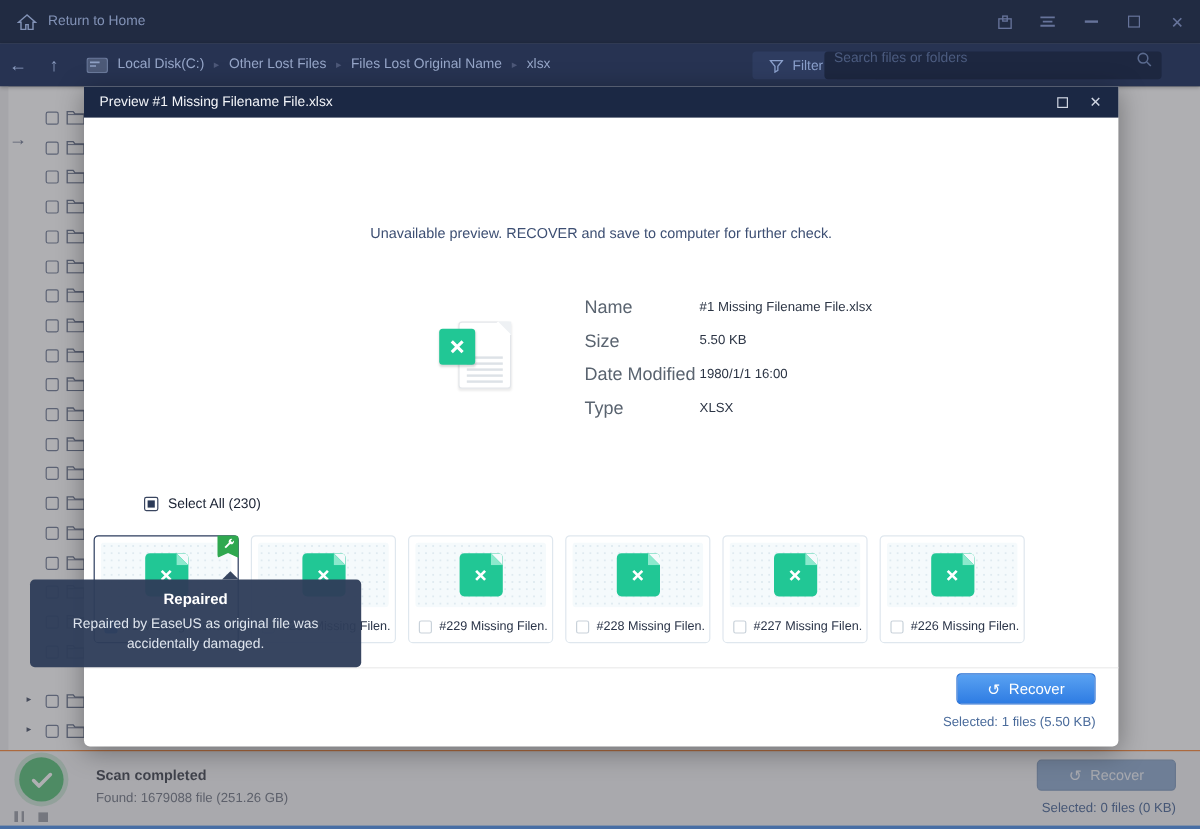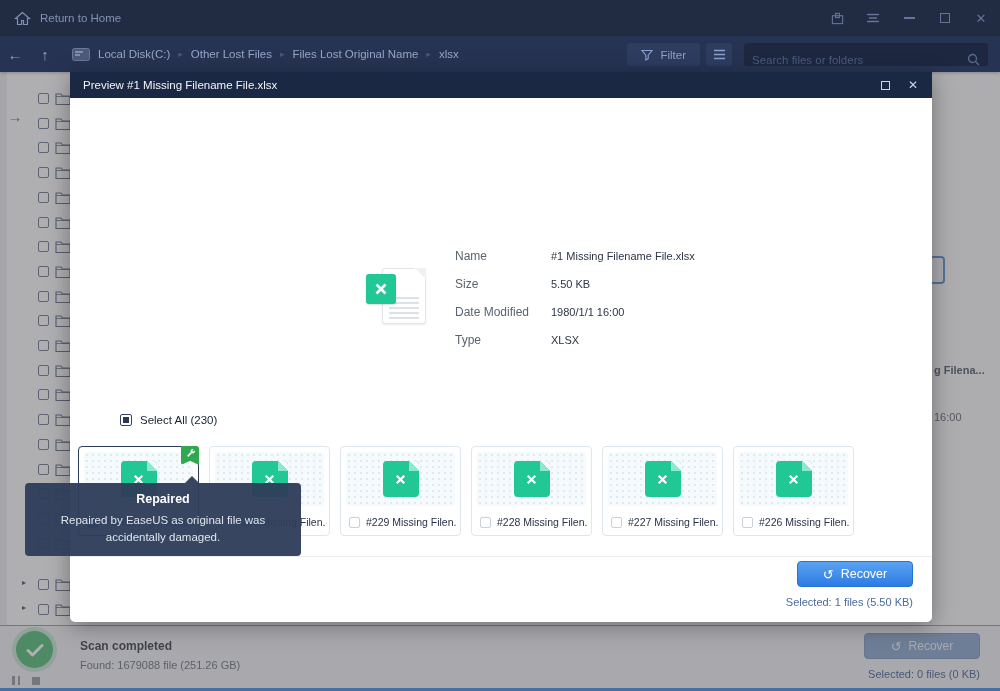--- a/index.html
+++ b/index.html
@@ -19,21 +19,21 @@
   
   .toolbar { position:absolute; top:36px; left:0; right:0; height:36px; background:#273352; display:flex; align-items:center; z-index:3; box-shadow:0 1px 3px rgba(0,0,0,.3); }
   .nav-arrow { color:#8fa0c4; font-size:15px; width:30px; text-align:center; cursor:pointer; }
   .nav-arrow.dim { color:#4d5878; }
   .crumb { display:flex; align-items:center; gap:8px; margin-left:12px; }
   .crumb-item { color:#96a6c8; font-size:11.5px; cursor:pointer; white-space:nowrap; }
   .crumb-sep { color:#4d5878; font-size:9px; }
   .filter-btn { position:absolute; right:300px; top:7px; height:23px; padding:0 14px; background:#2e3c60; border-radius:3px; display:flex; align-items:center; gap:7px; cursor:pointer; }
   .filter-label { color:#8ba0cc; font-size:11.5px; }
   .view-btn { position:absolute; right:268px; top:7px; width:26px; height:23px; background:#2e3c60; border-radius:3px; display:flex; align-items:center; justify-content:center; cursor:pointer; }
-  .search-box { position:absolute; right:12px; top:7px; width:244px; height:23px; background:#1d2740; border-radius:3px; display:flex; align-items:flex-end; padding:0 8px; }
+  .search-box { position:absolute; right:32px; top:7px; width:281px; height:23px; background:#1d2740; border-radius:3px; display:flex; align-items:flex-start; padding:0 8px; }
   .search-box input { flex:1; background:transparent; border:none; outline:none; color:#9fb0d2; font-size:11.5px; font-family:"Liberation Sans",sans-serif; }
   .search-box input::placeholder { color:#4c5c80; }
 
   
   .content { position:absolute; top:72px; left:0; right:0; bottom:0; background:#fff; }
   .scroll-strip { position:absolute; left:0; top:0; width:7px; bottom:66px; background:#ececee; }
   .tree { position:absolute; left:0; top:18px; width:70px; height:540px; }
   .tree-row { position:absolute; left:0; height:16px; display:flex; align-items:center; }
   .tree-cb { position:absolute; left:38px; width:11px; height:11px; border:1px solid #5a6784; border-radius:2px; background:#fff; }
   .tree-folder { position:absolute; left:55px; top:1px; }
@@ -73,21 +73,21 @@
 
   .m-fileicon { position:absolute; left:296px; top:192px; width:62px; height:68px; }
   .doc { position:absolute; left:16px; top:4px; width:44px; height:56px; background:#fff; border:1px solid #e3e6ea; border-radius:3px; box-shadow:0 1px 2px rgba(0,0,0,.08); }
   .doc-fold { position:absolute; right:-1px; top:-1px; width:0; height:0; border-left:11px solid #eef1f4; border-top:11px solid #fff; transform:rotate(180deg); border-right:11px solid transparent; }
   .doc-lines { position:absolute; left:6px; right:6px; top:28px; }
   .doc-lines i { display:block; height:2px; background:#dde2e7; margin-bottom:3px; }
   .green-sq { position:absolute; left:0; top:10px; width:30px; height:30px; background:#21c795; border-radius:3px; display:flex; align-items:center; justify-content:center; box-shadow:0 1px 2px rgba(0,0,0,.15); }
 
   .m-details { position:absolute; left:385px; top:170px; }
   .d-row { display:flex; height:28px; align-items:center; }
-  .d-label { width:96px; font-size:12px; color:#5a6470; }
+  .d-label { width:96px; font-size:15px; color:#5a6470;margin-left:32px; }
   .d-value { font-size:11px; color:#2c3545; }
 
   .m-selectall { position:absolute; left:15px; top:342px; display:flex; align-items:center; gap:8px; cursor:pointer;margin-left:35px; }
   .cb-ind { width:12px; height:12px; border:1px solid #39455f; border-radius:2px; background:#fff; display:flex; align-items:center; justify-content:center; }
   .cb-ind i { width:6px; height:6px; background:#2b3a57; display:block; }
   .sa-label { font-size:11.5px; color:#1a2233; }
 
   .m-cards { position:absolute; left:8px; top:374px; height:90px; display:flex; gap:10px; }
   .card { position:relative; width:121px; height:90px; background:#fff; border:1px solid #dfe7ee; border-radius:4px; cursor:pointer; }
   .card.selected { border-color:#2c3c5e; }
@@ -339,25 +339,20 @@
         <div class="tree-row" style="top: 536px;">
           <span class="tree-exp">▸</span>
           <span class="tree-cb"></span>
           <span class="tree-folder"><svg width="16" height="13" viewBox="0 0 16 13">
               <path d="M1 2h5l1.5 2H15v8.5H1z" fill="none" stroke="#4d5a78" stroke-width="1.1"></path>
               <path d="M1 4.5h14" stroke="#4d5a78" stroke-width="0.8"></path>
             </svg></span>
           <span class="tree-letter">D</span>
         </div>
       </div>
-    <div class="right-panel">
-      <div class="frag-btn"></div>
-      <div class="frag-name">g Filena...</div>
-      <div class="frag-time">16:00</div>
-    </div>
 
     <div class="statusbar">
       <div class="scan-circle">
         <svg width="18" height="14" viewBox="0 0 18 14">
             <path d="M2 7.5 6.5 12 16 2.5" fill="none" stroke="#fff" stroke-width="3" stroke-linecap="round" stroke-linejoin="round"></path>
           </svg>
       </div>
       <div class="scan-title">Scan completed</div>
       <div class="scan-found">Found: 1679088 file (251.26 GB)</div>
       <div class="pause-icon">
@@ -378,20 +373,21 @@
 
   <div class="modal">
     <div class="m-titlebar">
       <span class="m-title">Preview #1 Missing Filename File.xlsx</span>
       <span class="m-ticons">
         <i class="m-max"></i>
         <span class="m-close">✕</span>
       </span>
     </div>
 
+    <div class="m-sub">Unavailable preview. RECOVER and save to computer for further check.</div>
 
     <div class="m-fileicon">
       <div class="doc">
           <div class="doc-fold"></div>
           <div class="doc-lines">
             <i></i>
             <i></i>
             <i></i>
             <i></i>
             <i></i>

